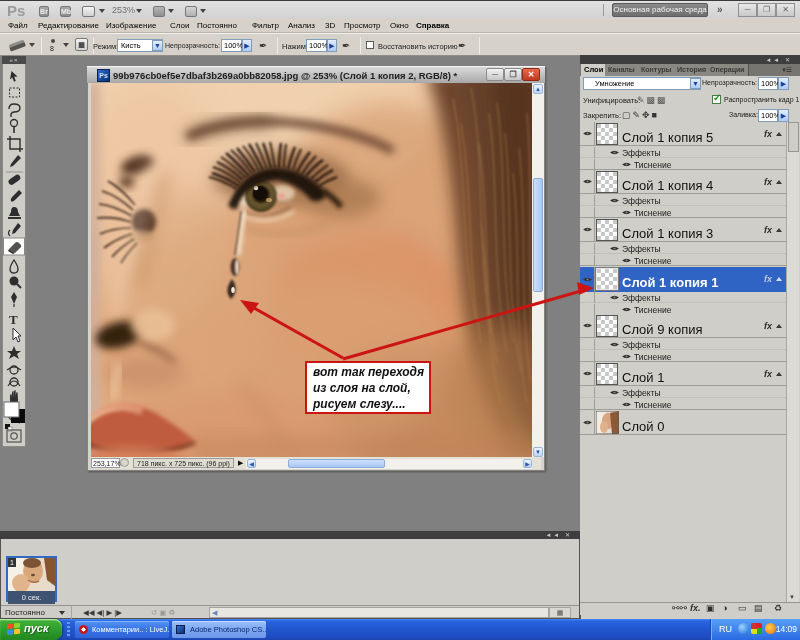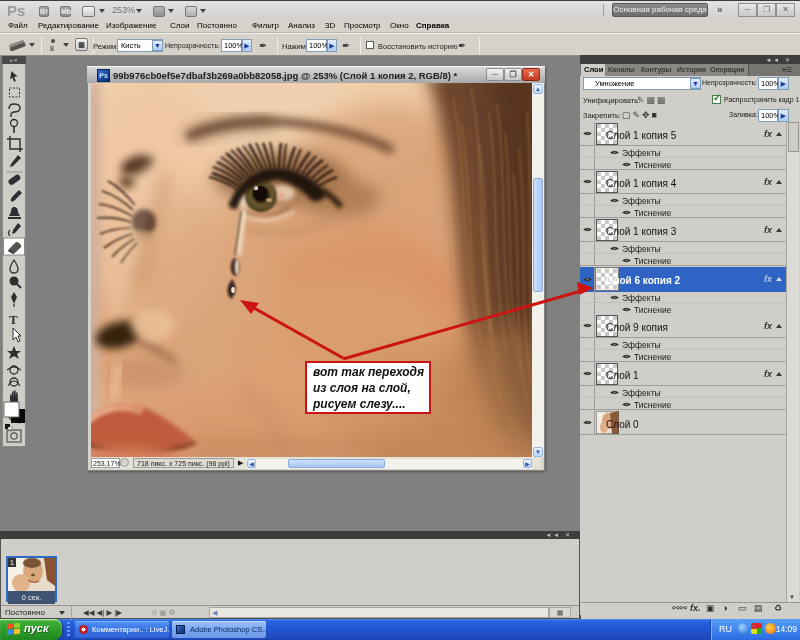--- a/index.html
+++ b/index.html
@@ -53,21 +53,21 @@
 #lpanel { left:580px; top:55px; width:220px; height:564px; background:#d0cec9; border-left:1px solid #55534e; }
 #lpdark { left:580px; top:55px; width:220px; height:9px; background:#3e3e3e; }
 #lptabs { left:580px; top:64px; width:220px; height:12px; background:#77756f; }
 .ltab { position:absolute; top:0; height:12px; font-size:7.5px; font-weight:bold; padding:0 3px; line-height:12px; color:#3a3a38; background:#8a8883; border-right:1px solid #55534e; white-space:nowrap; }
 .ltab.act { background:#d0cec9; color:#000; }
 #lctrl { left:580px; top:76px; width:220px; height:46px; background:#d0cec9; font-size:7.5px; color:#1a1a1a; }
 #lctrl div { white-space:nowrap; }
 #llist { left:580px; top:122px; width:206px; height:480px; background:#d0cec9; }
 .lrow { position:absolute; left:0; width:206px; border-bottom:1px solid #9f9d99; background:#d0cec9; }
 .subrow { position:absolute; left:0; width:206px; border-bottom:1px solid #c2c0bb; font-size:8.5px; color:#1a1a1a; }
-.lname { position:absolute; left:26px; top:8px; font-size:10px; color:#111; }
+.lname { position:absolute; left:42px; top:8px; font-size:13px; color:#111; }
 .checker { position:absolute; left:16px; top:1px; width:22px; height:22px; border:1px solid #555; background:
   conic-gradient(#fff 90deg,#c8c8c8 90deg 180deg,#fff 180deg 270deg,#c8c8c8 270deg) 0 0/8px 8px; }
 .fx { position:absolute; right:14px; top:7px; font-size:9px; font-style:italic; font-weight:bold; color:#2e2e2e; }
 .tri { position:absolute; right:4px; top:10px; width:0; height:0; border-left:3px solid transparent; border-right:3px solid transparent; border-bottom:4px solid #3a3a3a; }
 .eye { position:absolute; width:11px; height:7px; }
 #lscroll { left:786px; top:122px; width:13px; height:480px; background:#dcdad5; border-left:1px solid #a9a7a2; }
 #lbottom { left:580px; top:602px; width:220px; height:13px; border-top:1px solid #97958f; background:#d0cec9; color:#2e2e2e; }
 
 
 #apanel { left:0px; top:531px; width:580px; height:88px; background:#d0cec9; border:1px solid #55534e; }
@@ -529,21 +529,21 @@
         <div style="position:absolute;left:14px;top:0;width:1px;height:11px;background:#9f9d99;"></div>
         <span style="position:absolute;left:54px;top:1px;">Тиснение</span>
       </div>
 <div class="lrow" style="top:145px;height:25px;background:#2f63c4;border-bottom:none;">
 <svg class="eye" style="left:2px;top:9px;" viewBox="0 0 12 8">
           <path d="M1,4 Q6,0 11,4 Q6,8 1,4 Z" fill="#2e2e2e"></path>
           <circle cx="6" cy="4" r="1.2" fill="#8a8a86"></circle>
         </svg>
 <div style="position:absolute;left:14px;top:0;width:1px;height:25px;background:#9f9d99;"></div>
 <div class="checker" style="top:1px;border:1px solid #e8e8e8;outline:1px solid #777;"></div>
-<div class="lname" style="color:#fff;font-weight:bold;">Слой 6 копия 2</div>
+<div class="lname" style="color:#fff;font-weight:bold;">Слой 1 копия 1</div>
 <div class="fx" style="color:#b8c8e8;">fx</div>
 <div class="tri" style="border-bottom-color:#d8e0f0;"></div>
 </div>
 <div class="subrow" style="top:170px;height:11px;">
         <svg class="eye" style="left:29px;top:2px;" viewBox="0 0 12 8">
           <path d="M1,4 Q6,0 11,4 Q6,8 1,4 Z" fill="#2e2e2e"></path>
           <circle cx="6" cy="4" r="1.2" fill="#8a8a86"></circle>
         </svg>
         <div style="position:absolute;left:14px;top:0;width:1px;height:11px;background:#9f9d99;"></div>
         <span style="position:absolute;left:42px;top:1px;">Эффекты</span>

